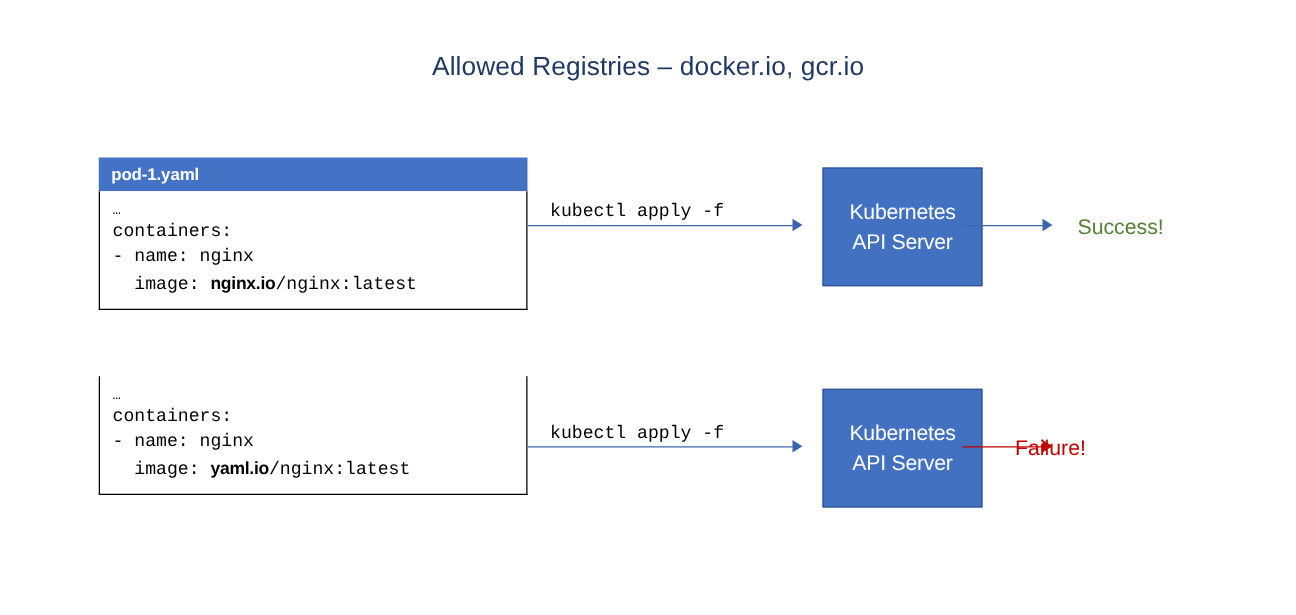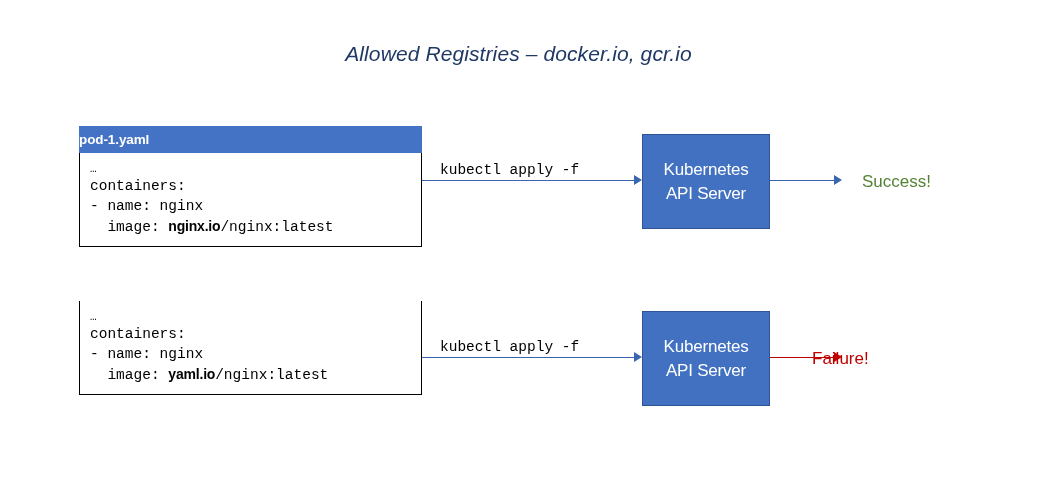--- a/index.html
+++ b/index.html
@@ -21,40 +21,40 @@
     position: absolute;
     left: 0;
     top: 42px;
     width: 1037px;
     text-align: center;
     font-size: 21px;
     color: #1F3864;
     font-family: "Liberation Sans", sans-serif;
     letter-spacing: 0.1px;
     white-space: nowrap;
-    font-style: italic;
   }
 
   
   .yaml-card {
     position: absolute;
     width: 343px;
   }
   .yaml-card.row1 { left: 79px; top: 126px; }
   .yaml-card.row2 { left: 79px; top: 301px; }
 
   .yaml-header {
     height: 27px;
     background: #4472C4;
     color: #ffffff;
     font-size: 13.5px;
     font-weight: bold;
     font-family: "Liberation Sans", sans-serif;
     display: flex;
     align-items: center;
+    padding-left: 10px;
     box-sizing: border-box;
     letter-spacing: -0.1px;
   }
   .yaml-body {
     border: 1.5px solid #000000;
     border-top: none;
     background: #ffffff;
     box-sizing: border-box;
     padding: 9px 8px 9px 10px;
     font-family: "Liberation Mono", monospace;
@@ -121,20 +121,21 @@
     box-sizing: border-box;
     display: flex;
     flex-direction: column;
     align-items: center;
     justify-content: center;
     color: #ffffff;
     font-family: "Liberation Sans", sans-serif;
     font-size: 17px;
     line-height: 24px;
     letter-spacing: -0.2px;
+    margin-left: 16px;
   }
   .api-box.row1 { left: 642px; top: 134px; }
   .api-box.row2 { left: 642px; top: 311px; }
 
   
   .result {
     position: absolute;
     font-family: "Liberation Sans", sans-serif;
     font-size: 17px;
     white-space: nowrap;

